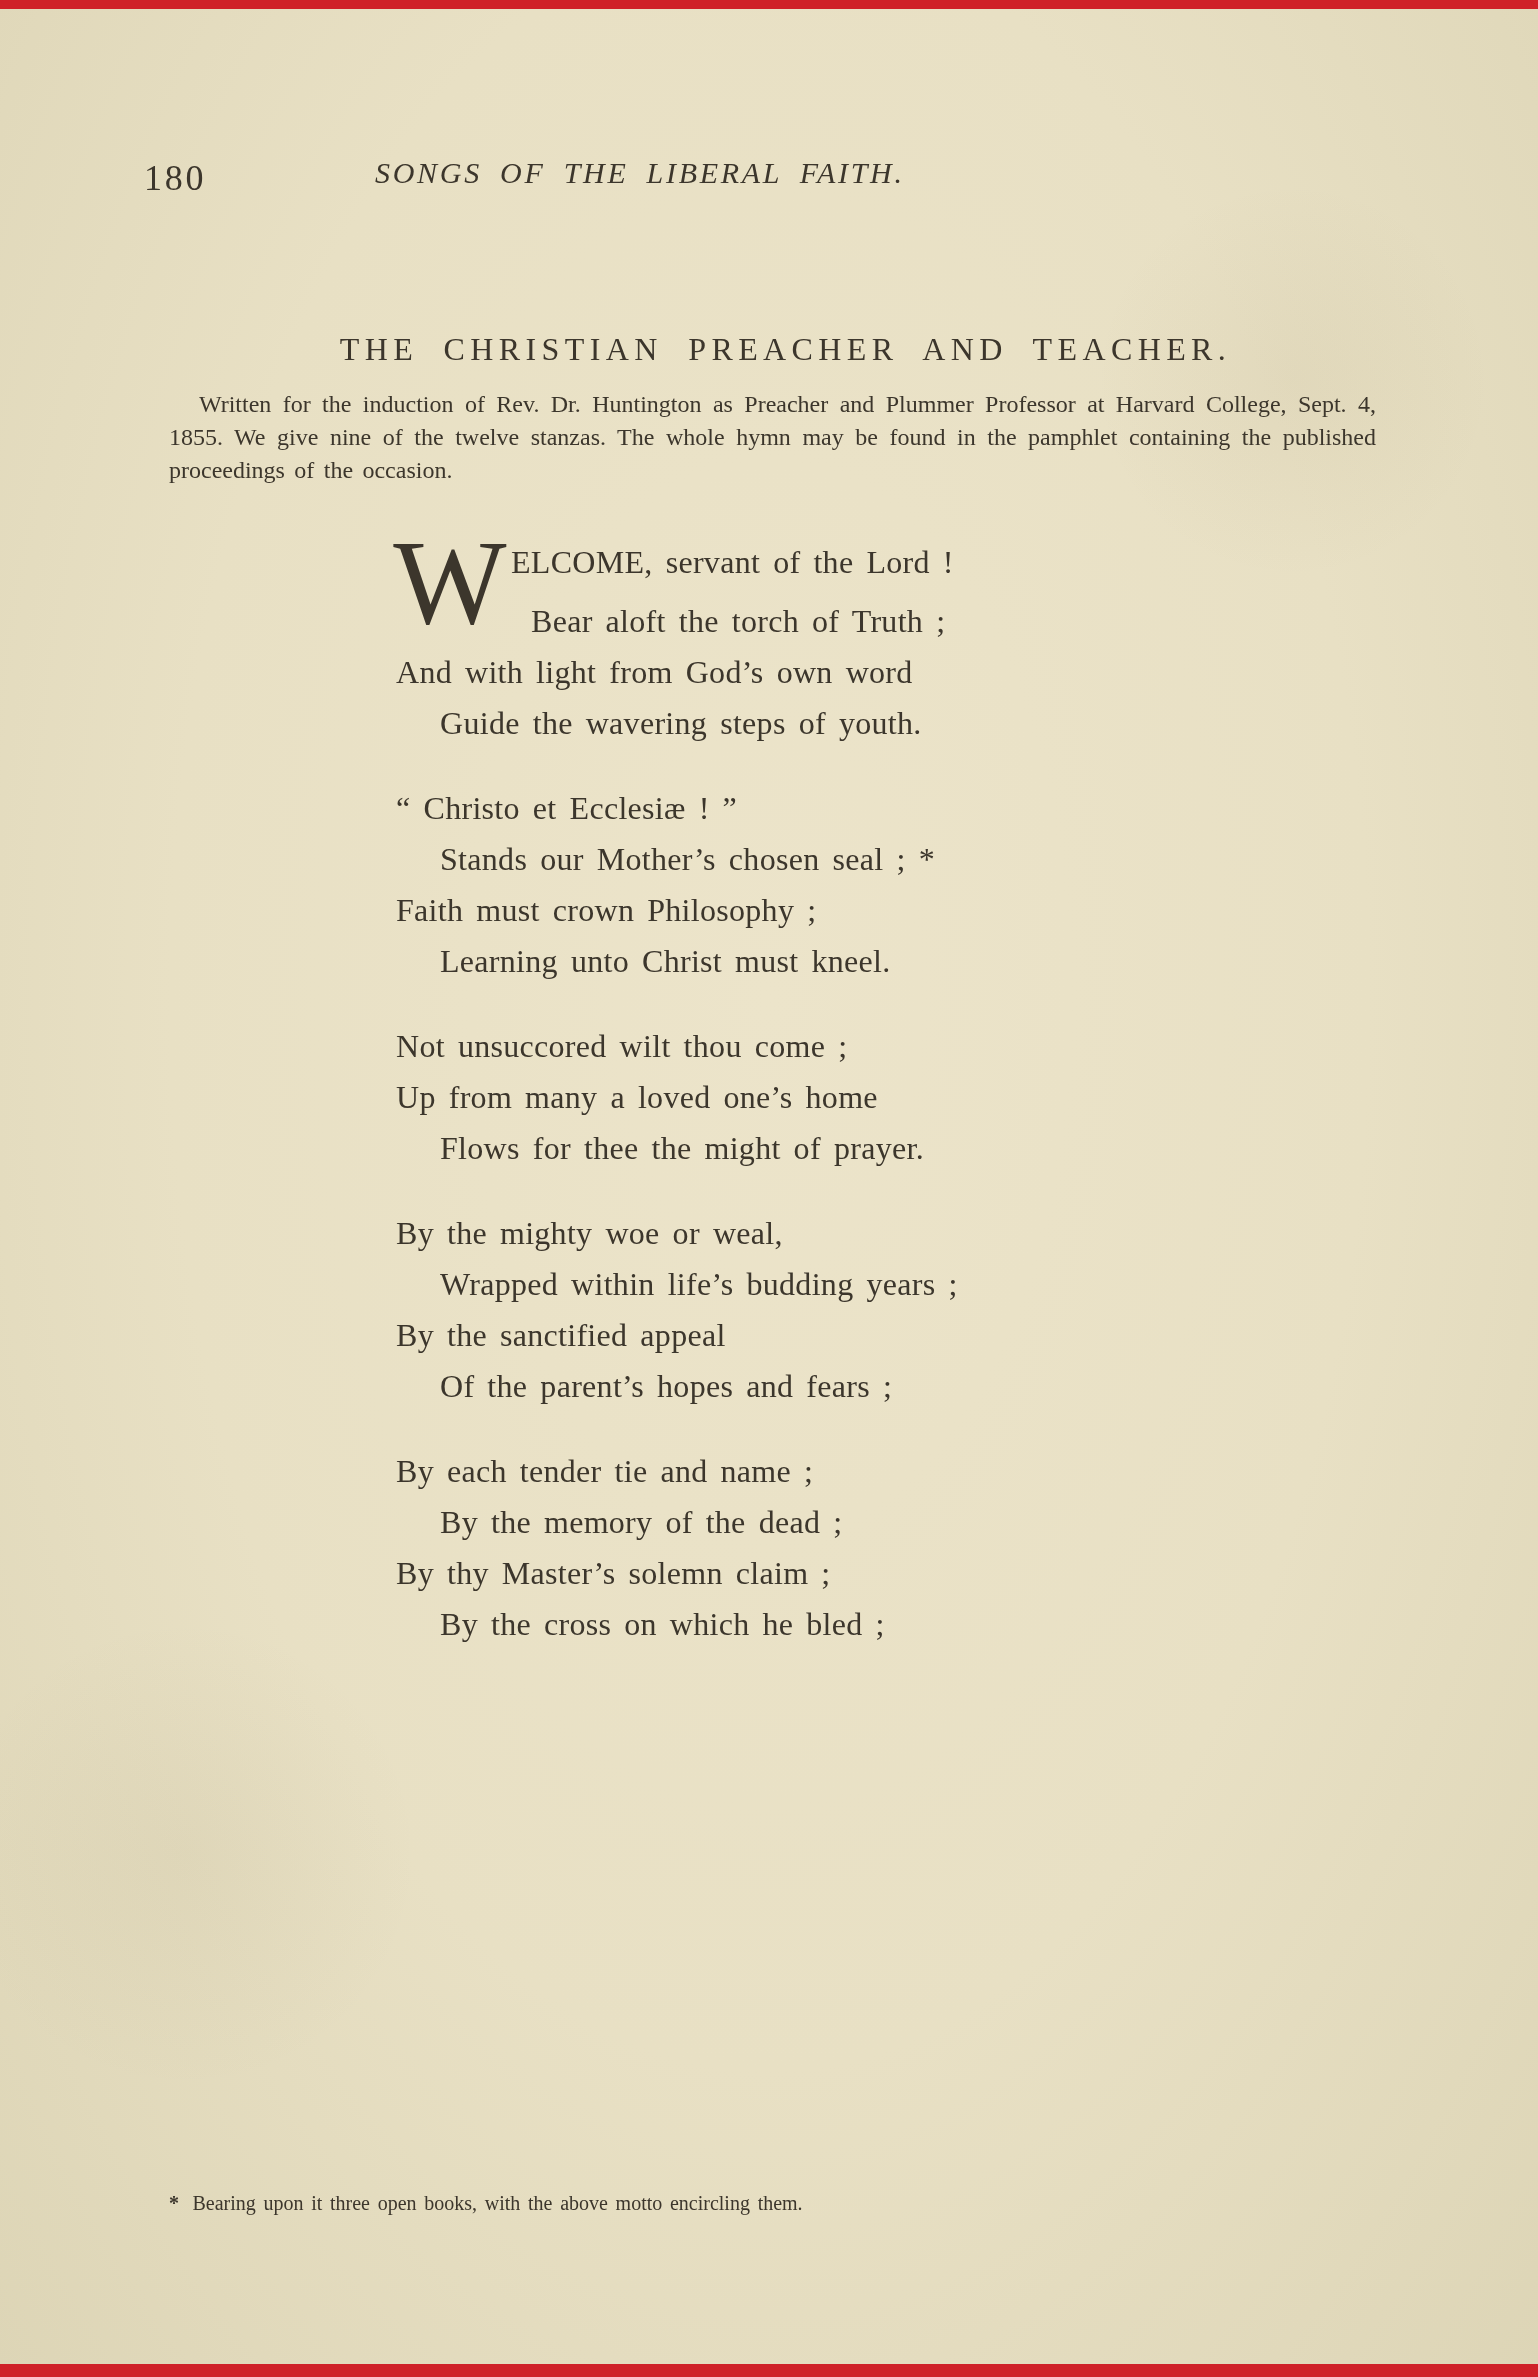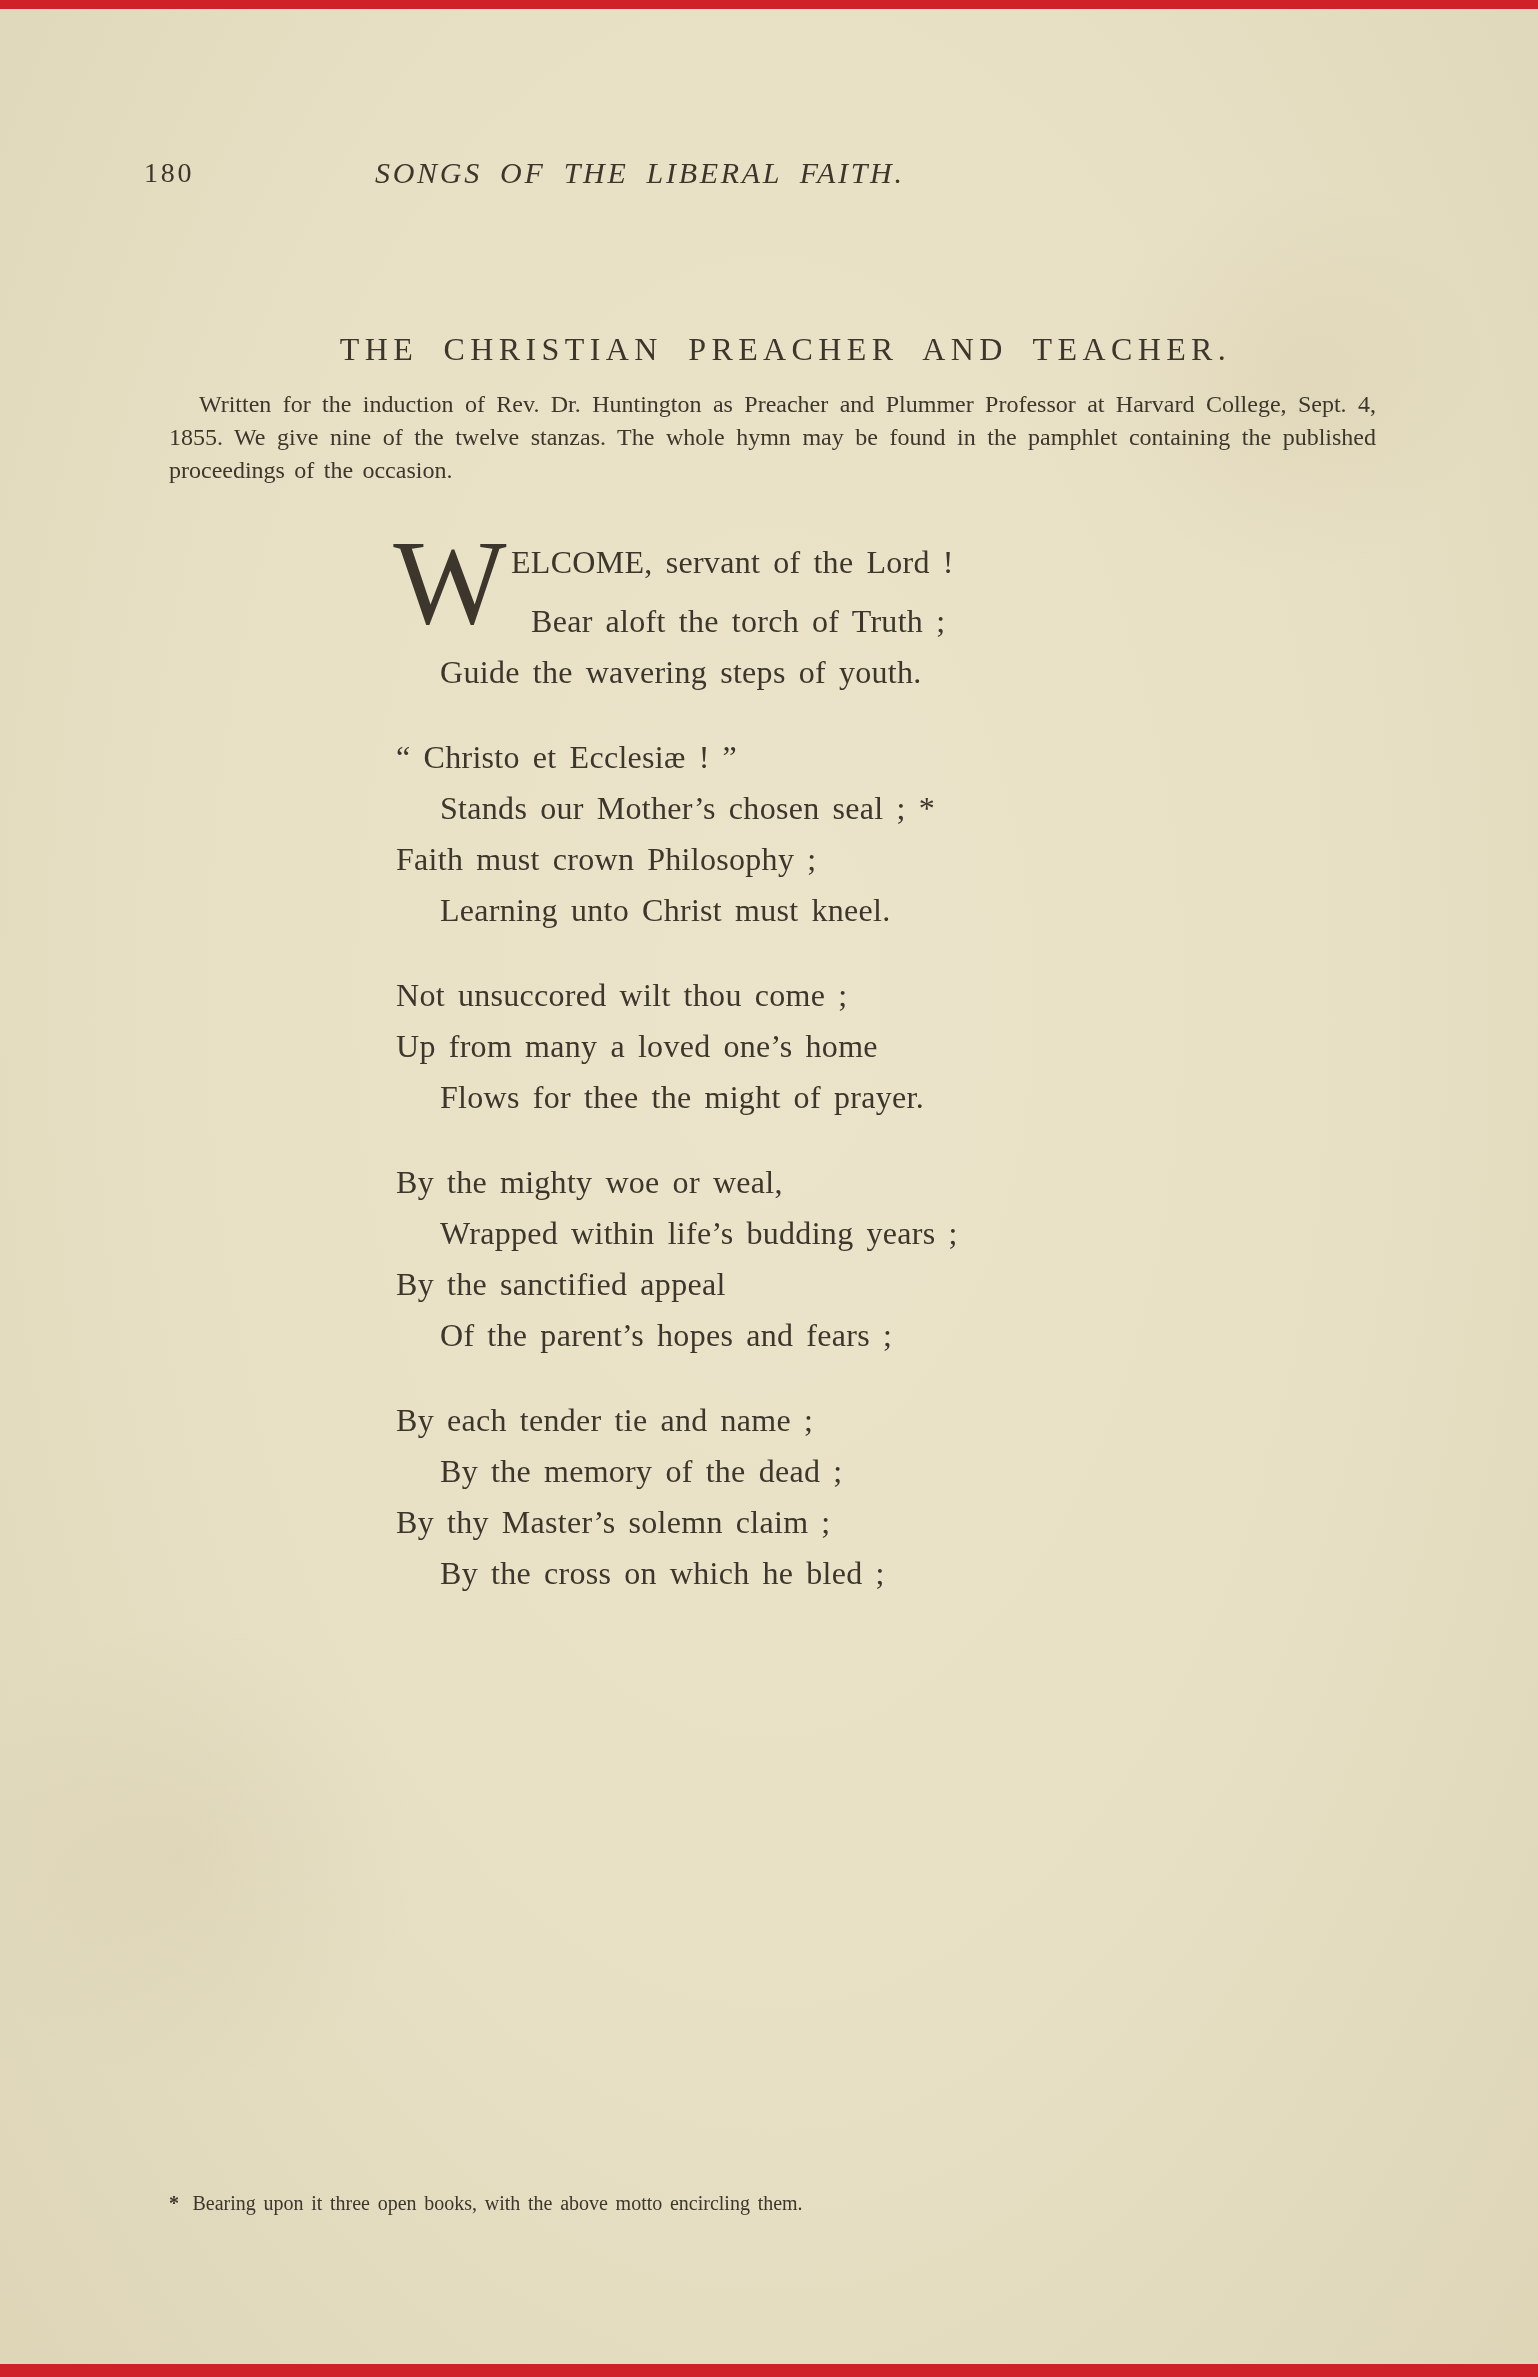--- a/index.html
+++ b/index.html
@@ -21,21 +21,21 @@
     left: 0;
     width: 100%;
     background: #cf2128;
   }
   .red-strip.top { top: 0; height: 8.8px; }
   .red-strip.bottom { bottom: 0; height: 12.8px; }
 
   .header { position: absolute; top: 156px; left: 0; width: 100%; height: 43px; }
   .pagenum {
     position: absolute; left: 144px; top: 1.3px;
-    font-size: 28px; letter-spacing: 2.7px;
+    font-size: 36px; letter-spacing: 2.7px;
   }
   .running {
     position: absolute; left: 375px; top: 0;
     font-style: italic; font-size: 30px;
     letter-spacing: 2.7px; word-spacing: 8px;
   }
 
   .title {
     position: absolute; top: 315px; left: 0; width: 100%;
     margin: 16px; text-align: center;
@@ -87,20 +87,21 @@
 
   <h1 class="title">THE CHRISTIAN PREACHER AND TEACHER.</h1>
 
   <p class="note">Written for the induction of Rev. Dr. Huntington as Preacher and Plummer Professor at Harvard College, Sept. 4, 1855. We give nine of the twelve stanzas. The whole hymn may be found in the pamphlet containing the published proceedings of the occasion.</p>
 
   <div class="hymn">
       <div class="stanza first">
         <span class="dropcap">W</span>
         <div class="line cap1">ELCOME, servant of the Lord !</div>
         <div class="line cap2">Bear aloft the torch of Truth ;</div>
+        <div class="line">And with light from God’s own word</div>
         <div class="line indent">Guide the wavering steps of youth.</div>
       </div>
       <div class="stanza">
         <div class="line">“ Christo et Ecclesiæ ! ”</div>
         <div class="line indent">Stands our Mother’s chosen seal ; *</div>
         <div class="line">Faith must crown Philosophy ;</div>
         <div class="line indent">Learning unto Christ must kneel.</div>
       </div>
       <div class="stanza">
         <div class="line">Not unsuccored wilt thou come ;</div>

